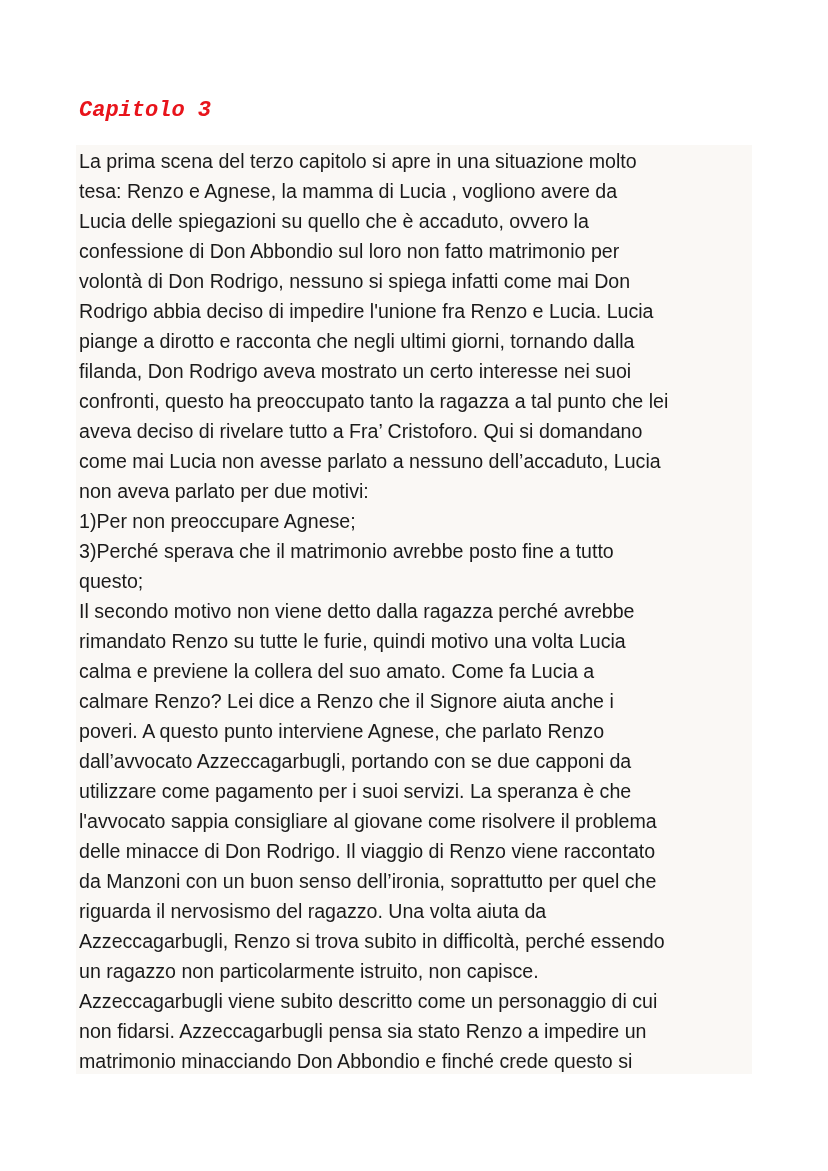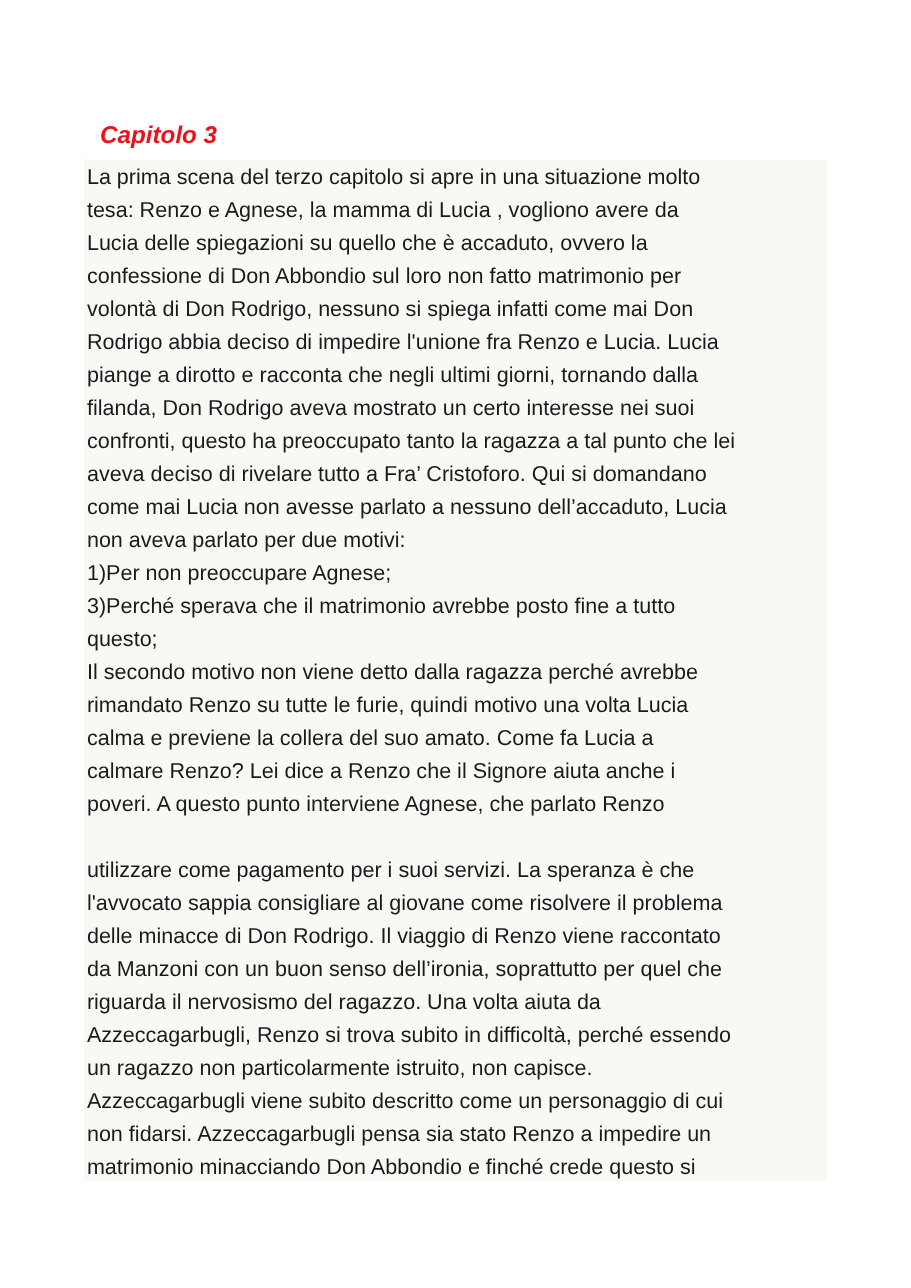--- a/index.html
+++ b/index.html
@@ -17,22 +17,22 @@
     .page {
       position: absolute;
       left: 0; top: 0;
       width: 828px; height: 1171px;
       background: #ffffff;
     }
     .chapter-title {
       position: absolute;
       left: 79px;
       top: 97px;
-      margin: 12px;
-      font-family: Liberation Sans, sans-serif;
+      margin: 0;
+      font-family: Liberation Mono, monospace;
       font-size: 22px;
       font-weight: bold;
       font-style: italic;
       color: #e8141b;
       line-height: 28px;
     }
     .text-panel {
       position: absolute;
       left: 76px;
       top: 145px;
@@ -70,20 +70,21 @@
     <div class="line" style="top:301px">come mai Lucia non avesse parlato a nessuno dell’accaduto, Lucia</div>
     <div class="line" style="top:331px">non aveva parlato per due motivi:</div>
     <div class="line" style="top:361px">1)Per non preoccupare Agnese;</div>
     <div class="line" style="top:391px">3)Perché sperava che il matrimonio avrebbe posto fine a tutto</div>
     <div class="line" style="top:421px">questo;</div>
     <div class="line" style="top:451px">Il secondo motivo non viene detto dalla ragazza perché avrebbe</div>
     <div class="line" style="top:481px">rimandato Renzo su tutte le furie, quindi motivo una volta Lucia</div>
     <div class="line" style="top:511px">calma e previene la collera del suo amato. Come fa Lucia a</div>
     <div class="line" style="top:541px">calmare Renzo? Lei dice a Renzo che il Signore aiuta anche i</div>
     <div class="line" style="top:571px">poveri. A questo punto interviene Agnese, che parlato Renzo</div>
+    <div class="line" style="top:601px">dall’avvocato Azzeccagarbugli, portando con se due capponi da</div>
     <div class="line" style="top:631px">utilizzare come pagamento per i suoi servizi. La speranza è che</div>
     <div class="line" style="top:661px">l'avvocato sappia consigliare al giovane come risolvere il problema</div>
     <div class="line" style="top:691px">delle minacce di Don Rodrigo. Il viaggio di Renzo viene raccontato</div>
     <div class="line" style="top:721px">da Manzoni con un buon senso dell’ironia, soprattutto per quel che</div>
     <div class="line" style="top:751px">riguarda il nervosismo del ragazzo. Una volta aiuta da</div>
     <div class="line" style="top:811px">un ragazzo non particolarmente istruito, non capisce.</div>
     <div class="line" style="top:781px">Azzeccagarbugli, Renzo si trova subito in difficoltà, perché essendo</div>
     <div class="line" style="top:841px">Azzeccagarbugli viene subito descritto come un personaggio di cui</div>
     <div class="line" style="top:871px">non fidarsi. Azzeccagarbugli pensa sia stato Renzo a impedire un</div>
     <div class="line" style="top:901px">matrimonio minacciando Don Abbondio e finché crede questo si</div>

